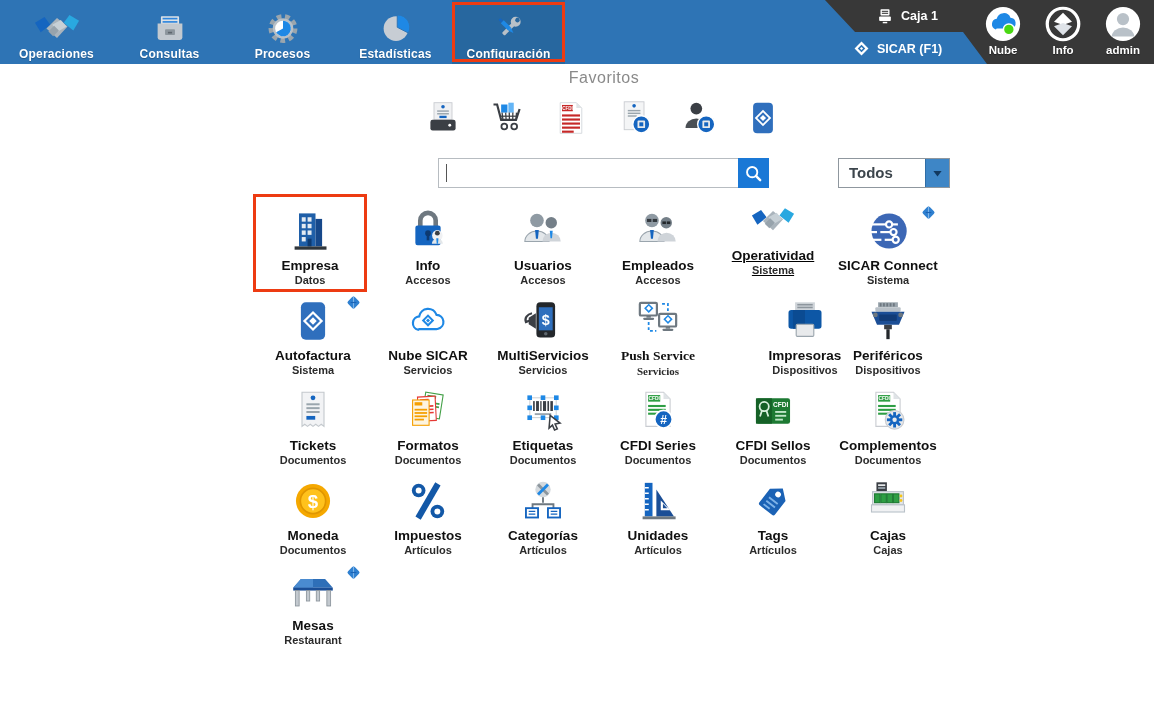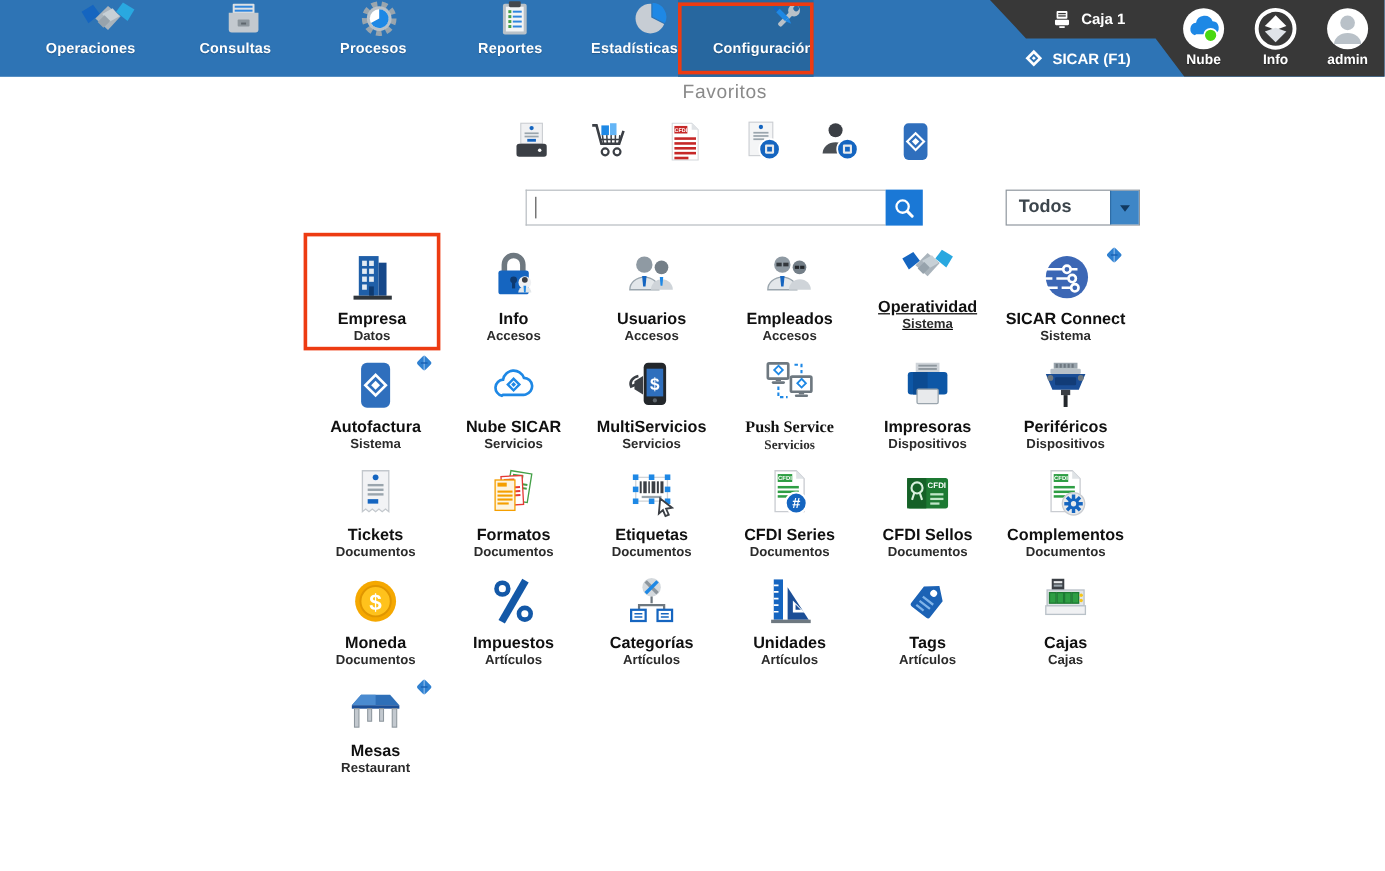--- a/index.html
+++ b/index.html
@@ -6,21 +6,21 @@
   html,body{width:1154px;height:726px;overflow:hidden}
   body{font-family:"Liberation Sans",sans-serif;background:#fff}
   svg{display:block}
   svg text{font-family:"Liberation Sans",sans-serif}
 
   .screen{position:relative;width:1154px;height:726px;background:#fff}
 
   
   .topbar{position:absolute;left:0;top:0;width:1154px;height:64px;background:var(--topbar,#2E74B5)}
   .nav-items{position:absolute;left:0;top:0;height:64px;display:flex}
-  .nav-item{position:relative;width:113px;height:64px;display:flex;flex-direction:column;align-items:flex-end;justify-content:flex-end;padding-bottom:17px;cursor:pointer}
+  .nav-item{position:relative;width:113px;height:64px;display:flex;flex-direction:column;align-items:center;justify-content:flex-end;padding-bottom:3px;cursor:pointer}
   .nav-icon{height:36px;display:flex;align-items:center;justify-content:center}
   .nav-icon svg{height:33px;width:46px}
   .nav-label{color:#fff;font-size:12px;font-weight:bold;letter-spacing:.2px;margin-top:1px;text-shadow:0 1px 1px rgba(0,0,0,.25)}
   .nav-item.selected{background:var(--topbar-selected,#27679F)}
   .nav-item.selected::after{content:"";position:absolute;left:0;right:0;top:2px;bottom:2px;border:3px solid var(--highlight,#ED3B12);pointer-events:none}
 
   .dark-corner{position:absolute;left:800px;top:0;width:354px;height:64px;background:var(--panel-dark,#383838);
     clip-path:polygon(7.06% 0,100% 0,100% 100%,52.82% 100%,46.05% 50%,15.54% 50%)}
   .station{position:absolute;left:876px;top:7px;display:flex;align-items:center;gap:7px;color:#fff;font-size:12.5px;font-weight:bold}
   .station .icon svg{width:18px;height:18px}
@@ -95,42 +95,20 @@
         <div class="nav-item">
           <span class="icon nav-icon">
             <svg viewBox="0 0 40 40">
               <circle cx="20" cy="20" r="14" fill="none" stroke="#9aa5ad" stroke-width="7" stroke-dasharray="5.5 4.2"></circle>
               <circle cx="20" cy="20" r="12.5" fill="#b8c0c7"></circle>
               <circle cx="20" cy="20" r="9.5" fill="#fff"></circle>
               <path d="M20 20 L20 10.5 A9.5 9.5 0 1 1 11.7 24.5 z" fill="#1e88e5"></path>
             </svg>
           </span>
           <span class="nav-label">Procesos</span>
-        </div>
-        <div class="nav-item">
-          <span class="icon nav-icon">
-            <svg viewBox="0 0 40 40">
-              <rect x="8" y="5" width="24" height="31" rx="2" fill="#b9c1c8"></rect>
-              <rect x="11" y="8" width="18" height="25" fill="#f2f4f5"></rect>
-              <rect x="14" y="2.5" width="12" height="6" rx="1.5" fill="#44484d"></rect>
-              <g fill="#2e86de">
-                <rect x="18" y="12" width="9" height="2"></rect>
-                <rect x="18" y="17" width="9" height="2"></rect>
-                <rect x="18" y="22" width="9" height="2"></rect>
-                <rect x="18" y="27" width="9" height="2"></rect>
-              </g>
-              <g fill="#43a047">
-                <rect x="13.5" y="11.5" width="3" height="3"></rect>
-                <rect x="13.5" y="16.5" width="3" height="3"></rect>
-                <rect x="13.5" y="21.5" width="3" height="3"></rect>
-                <rect x="13.5" y="26.5" width="3" height="3"></rect>
-              </g>
-            </svg>
-          </span>
-          <span class="nav-label">Reportes</span>
         </div>
         <div class="nav-item">
           <span class="icon nav-icon">
             <svg viewBox="0 0 40 40">
               <circle cx="20" cy="20" r="15" fill="#c7cdd4"></circle>
               <path d="M21.5 18.5 L21.5 3.5 A15 15 0 0 1 35 25.5 z" fill="#1e88e5" stroke="#2E74B5" stroke-width="1.2"></path>
             </svg>
           </span>
           <span class="nav-label">Estadísticas</span>
         </div>
@@ -510,21 +488,21 @@
                 <g stroke="#1e88e5" stroke-width="1.6" fill="none" stroke-dasharray="2.6 2">
                   <path d="M11.5 21 v8 h7"></path>
                   <path d="M29 11 v-6.5 h-7"></path>
                 </g>
               </svg>
             </span>
           </div>
           <div class="cell-label">Push Service</div>
           <div class="cell-sublabel">Servicios</div>
         </div>
-        <div class="cell" style="left: 716px; top: 293px;">
+        <div class="cell" style="left: 748px; top: 293px;">
           <div class="icon-wrap">
             <span class="icon grid-icon">
               <svg viewBox="0 0 40 40">
                 <rect x="11" y="3" width="18" height="7" fill="#cfd4d9"></rect>
                 <rect x="13" y="4.5" width="14" height="1.4" fill="#8d969d"></rect>
                 <rect x="13" y="7" width="14" height="1.4" fill="#8d969d"></rect>
                 <rect x="5" y="10" width="30" height="17" rx="2.5" fill="#0d57a6"></rect>
                 <rect x="9" y="10" width="11" height="17" fill="#0b4b92"></rect>
                 <rect x="12" y="23" width="16" height="11" rx="1" fill="#e8eaec" stroke="#9aa5ad"></rect>
               </svg>

